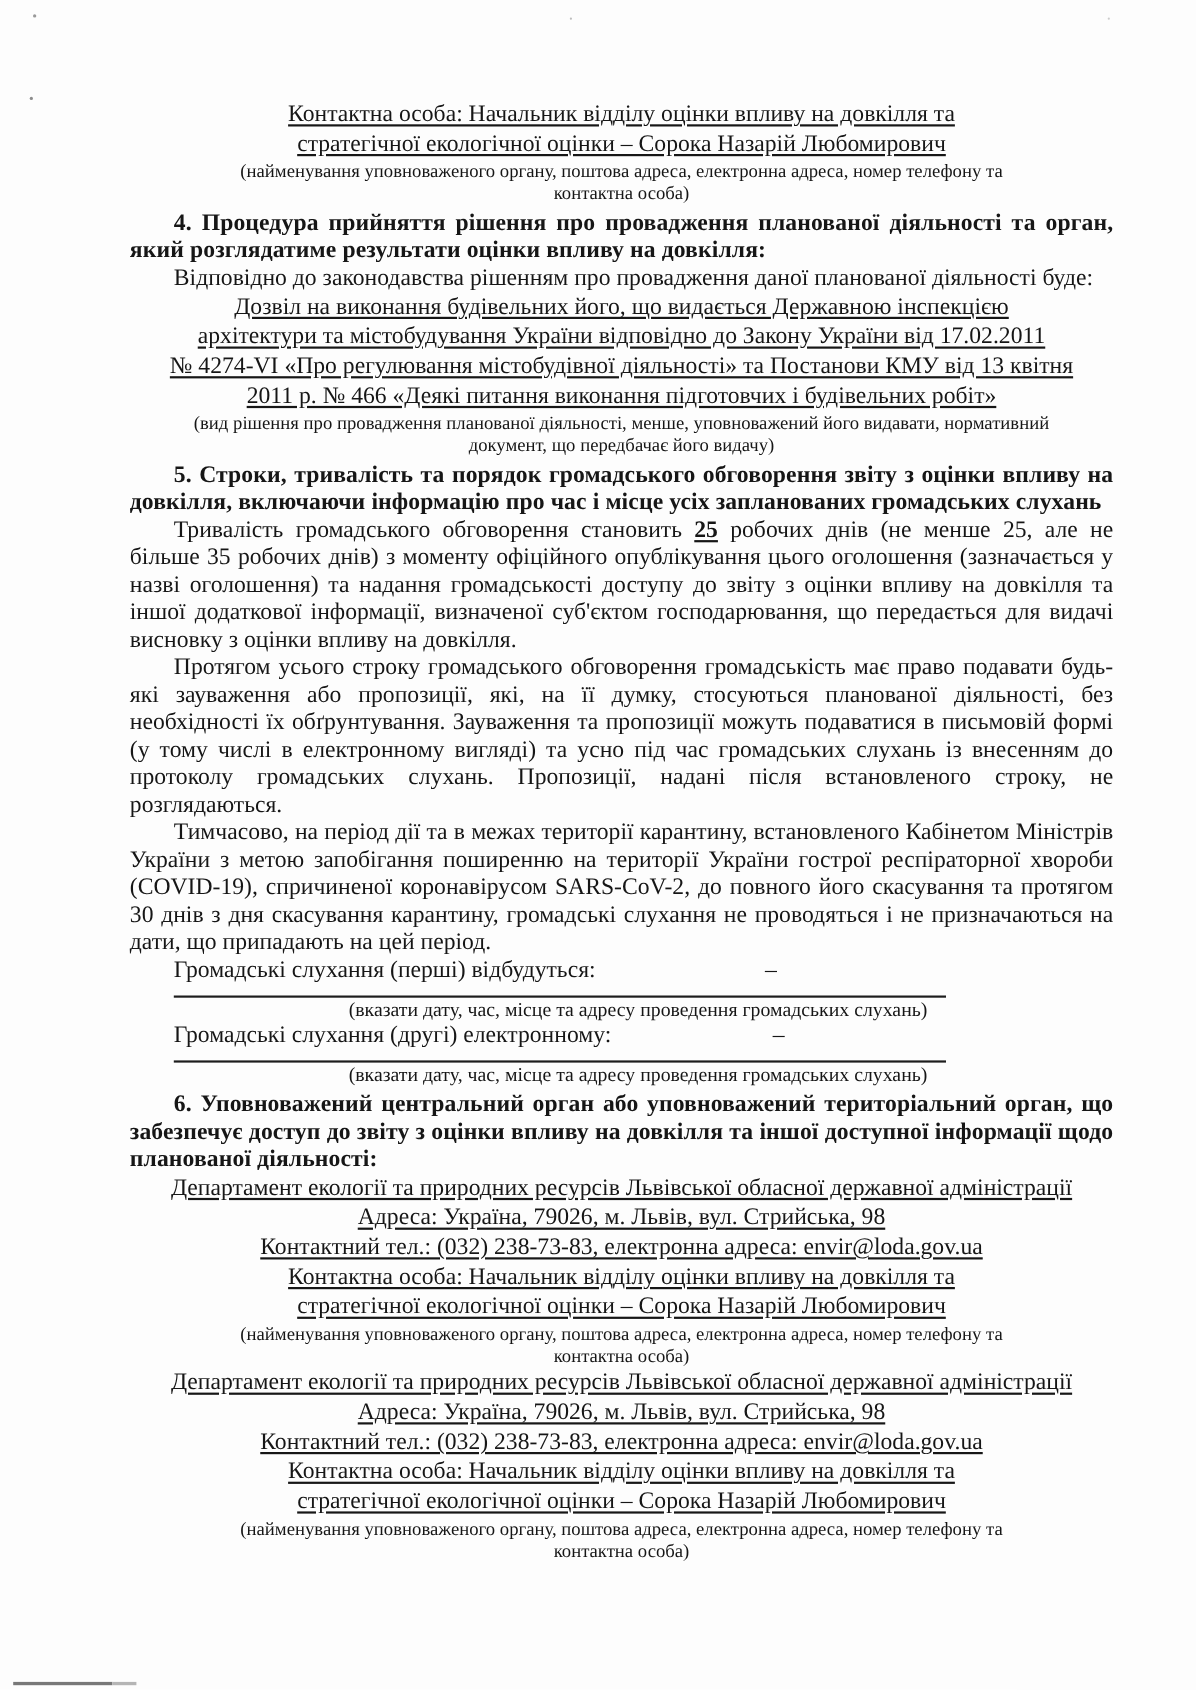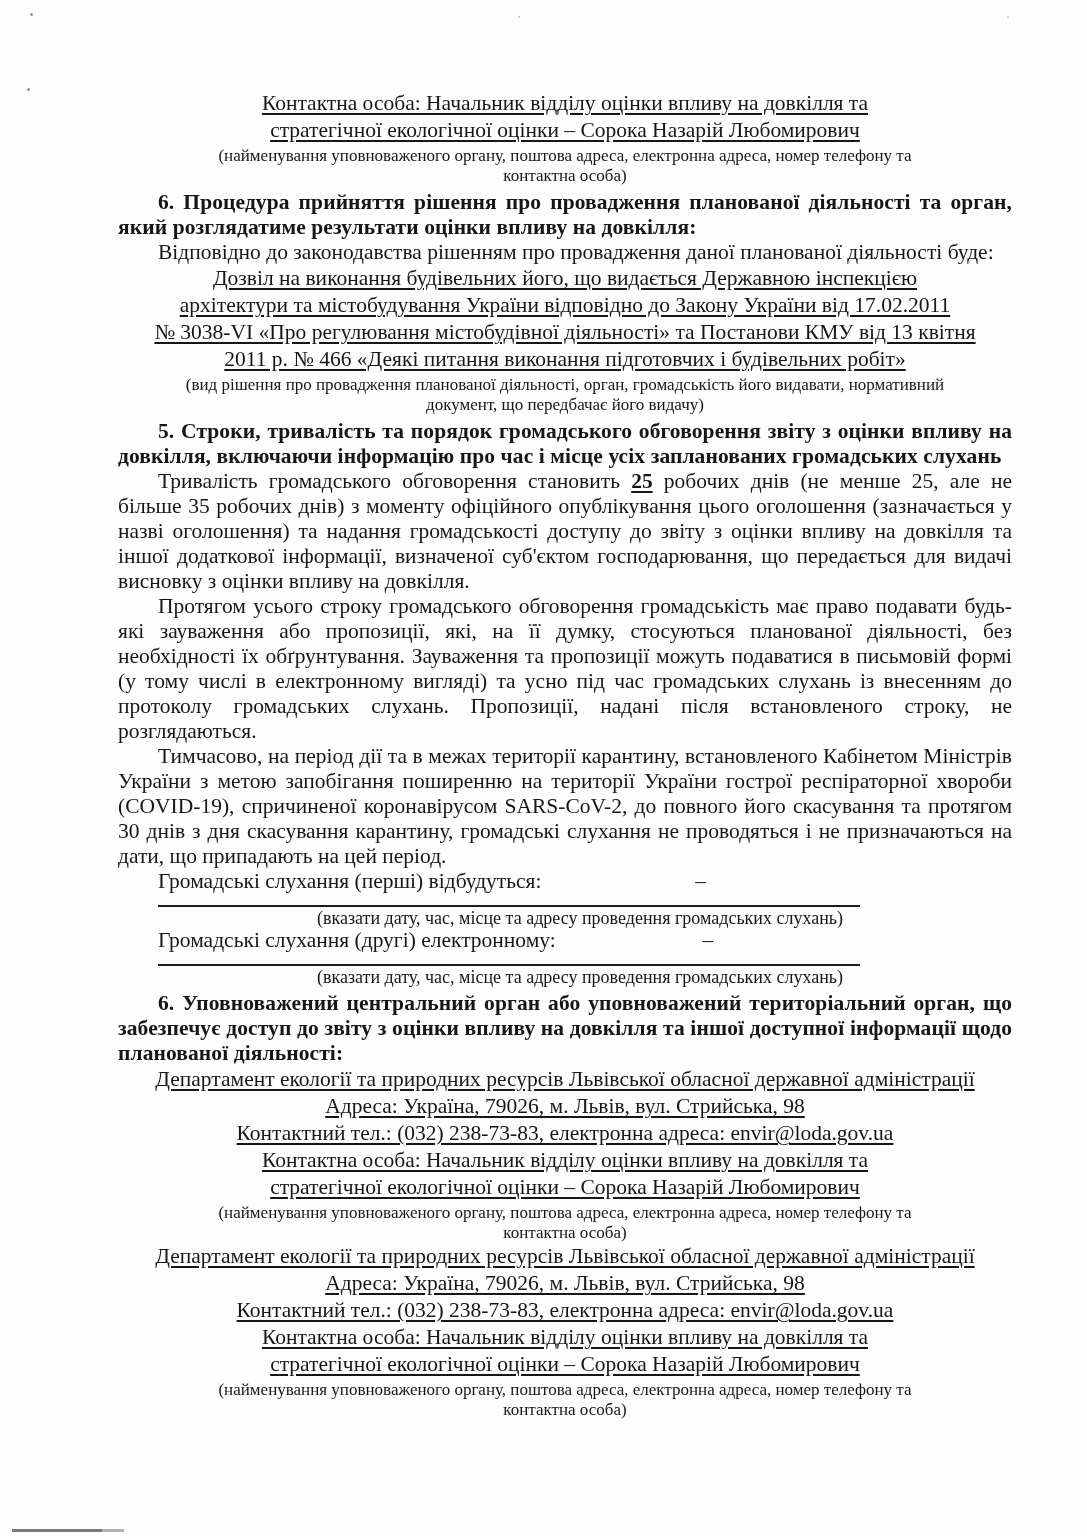--- a/index.html
+++ b/index.html
@@ -93,27 +93,27 @@
   <div class="speck speck-c"></div>
   <div class="speck speck-d"></div>
 
   <div class="content">
 
     <div class="p center u lh27">Контактна особа: Начальник відділу оцінки впливу на довкілля та</div>
     <div class="p center u lh27">стратегічної екологічної оцінки – Сорока Назарій Любомирович</div>
     <div class="caption gap2">(найменування уповноваженого органу, поштова адреса, електронна адреса, номер телефону та</div>
     <div class="caption">контактна особа)</div>
 
-    <p class="p h gap4">6. Процедура прийняття рішення про провадження планованої діяльності та орган, який розглядатиме результати оцінки впливу на довкілля:</p>
+    <p class="p h gap4">4. Процедура прийняття рішення про провадження планованої діяльності та орган, який розглядатиме результати оцінки впливу на довкілля:</p>
     <p class="p">Відповідно до законодавства рішенням про провадження даної планованої діяльності буде:</p>
     <div class="p center u lh27">Дозвіл на виконання будівельних його, що видається Державною інспекцією</div>
     <div class="p center u lh27">архітектури та містобудування України відповідно до Закону України від 17.02.2011</div>
-    <div class="p center u lh27">№ 3038-VI «Про регулювання містобудівної діяльності» та Постанови КМУ від 13 квітня</div>
+    <div class="p center u lh27">№ 4274-VI «Про регулювання містобудівної діяльності» та Постанови КМУ від 13 квітня</div>
     <div class="p center u lh27">2011 р. № 466 «Деякі питання виконання підготовчих і будівельних робіт»</div>
-    <div class="caption gap2">(вид рішення про провадження планованої діяльності, орган, громадськість його видавати, нормативний</div>
+    <div class="caption gap2">(вид рішення про провадження планованої діяльності, менше, уповноважений його видавати, нормативний</div>
     <div class="caption">документ, що передбачає його видачу)</div>
 
     <p class="p h gap4">5. Строки, тривалість та порядок громадського обговорення звіту з оцінки впливу на довкілля, включаючи інформацію про час і місце усіх запланованих громадських слухань</p>
     <p class="p"><span>Тривалість громадського обговорення становить </span><span class="num">25</span><span> робочих днів (не менше 25, але не більше 35 робочих днів) з моменту офіційного опублікування цього оголошення (зазначається у назві оголошення) та надання громадськості доступу до звіту з оцінки впливу на довкілля та іншої додаткової інформації, визначеної суб'єктом господарювання, що передається для видачі висновку з оцінки впливу на довкілля.</span></p>
     <p class="p">Протягом усього строку громадського обговорення громадськість має право подавати будь-які зауваження або пропозиції, які, на її думку, стосуються планованої діяльності, без необхідності їх обґрунтування. Зауваження та пропозиції можуть подаватися в письмовій формі (у тому числі в електронному вигляді) та усно під час громадських слухань із внесенням до протоколу громадських слухань. Пропозиції, надані після встановленого строку, не розглядаються.</p>
     <p class="p">Тимчасово, на період дії та в межах території карантину, встановленого Кабінетом Міністрів України з метою запобігання поширенню на території України гострої респіраторної хвороби (COVID-19), спричиненої коронавірусом SARS-CoV-2, до повного його скасування та протягом 30 днів з дня скасування карантину, громадські слухання не проводяться і не призначаються на дати, що припадають на цей період.</p>
 
     <div class="hearing-row">
       <span class="hearing-label">Громадські слухання (перші) відбудуться:</span>
       <span class="hearing-fill">–</span>

